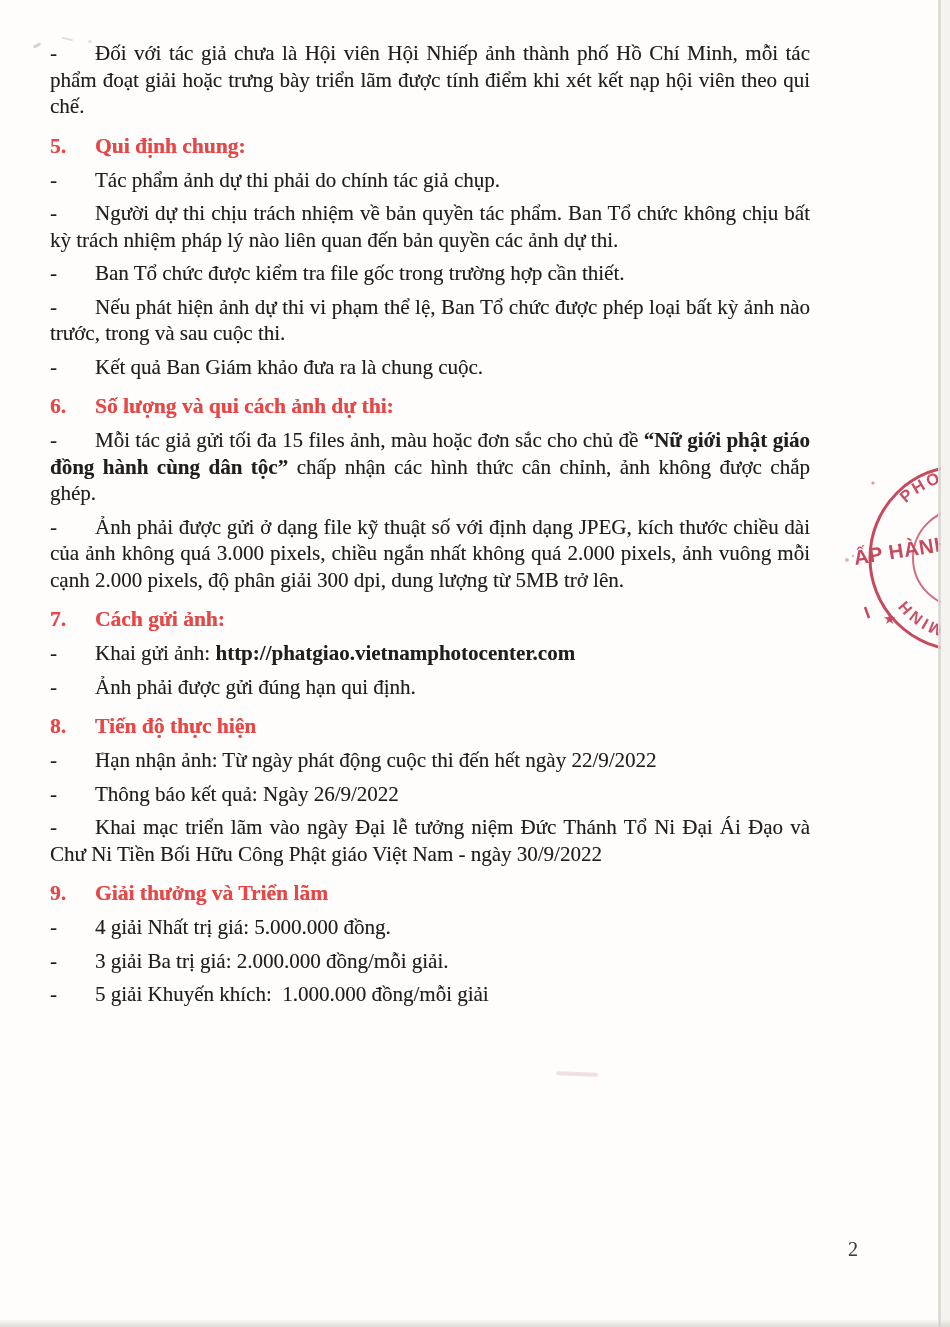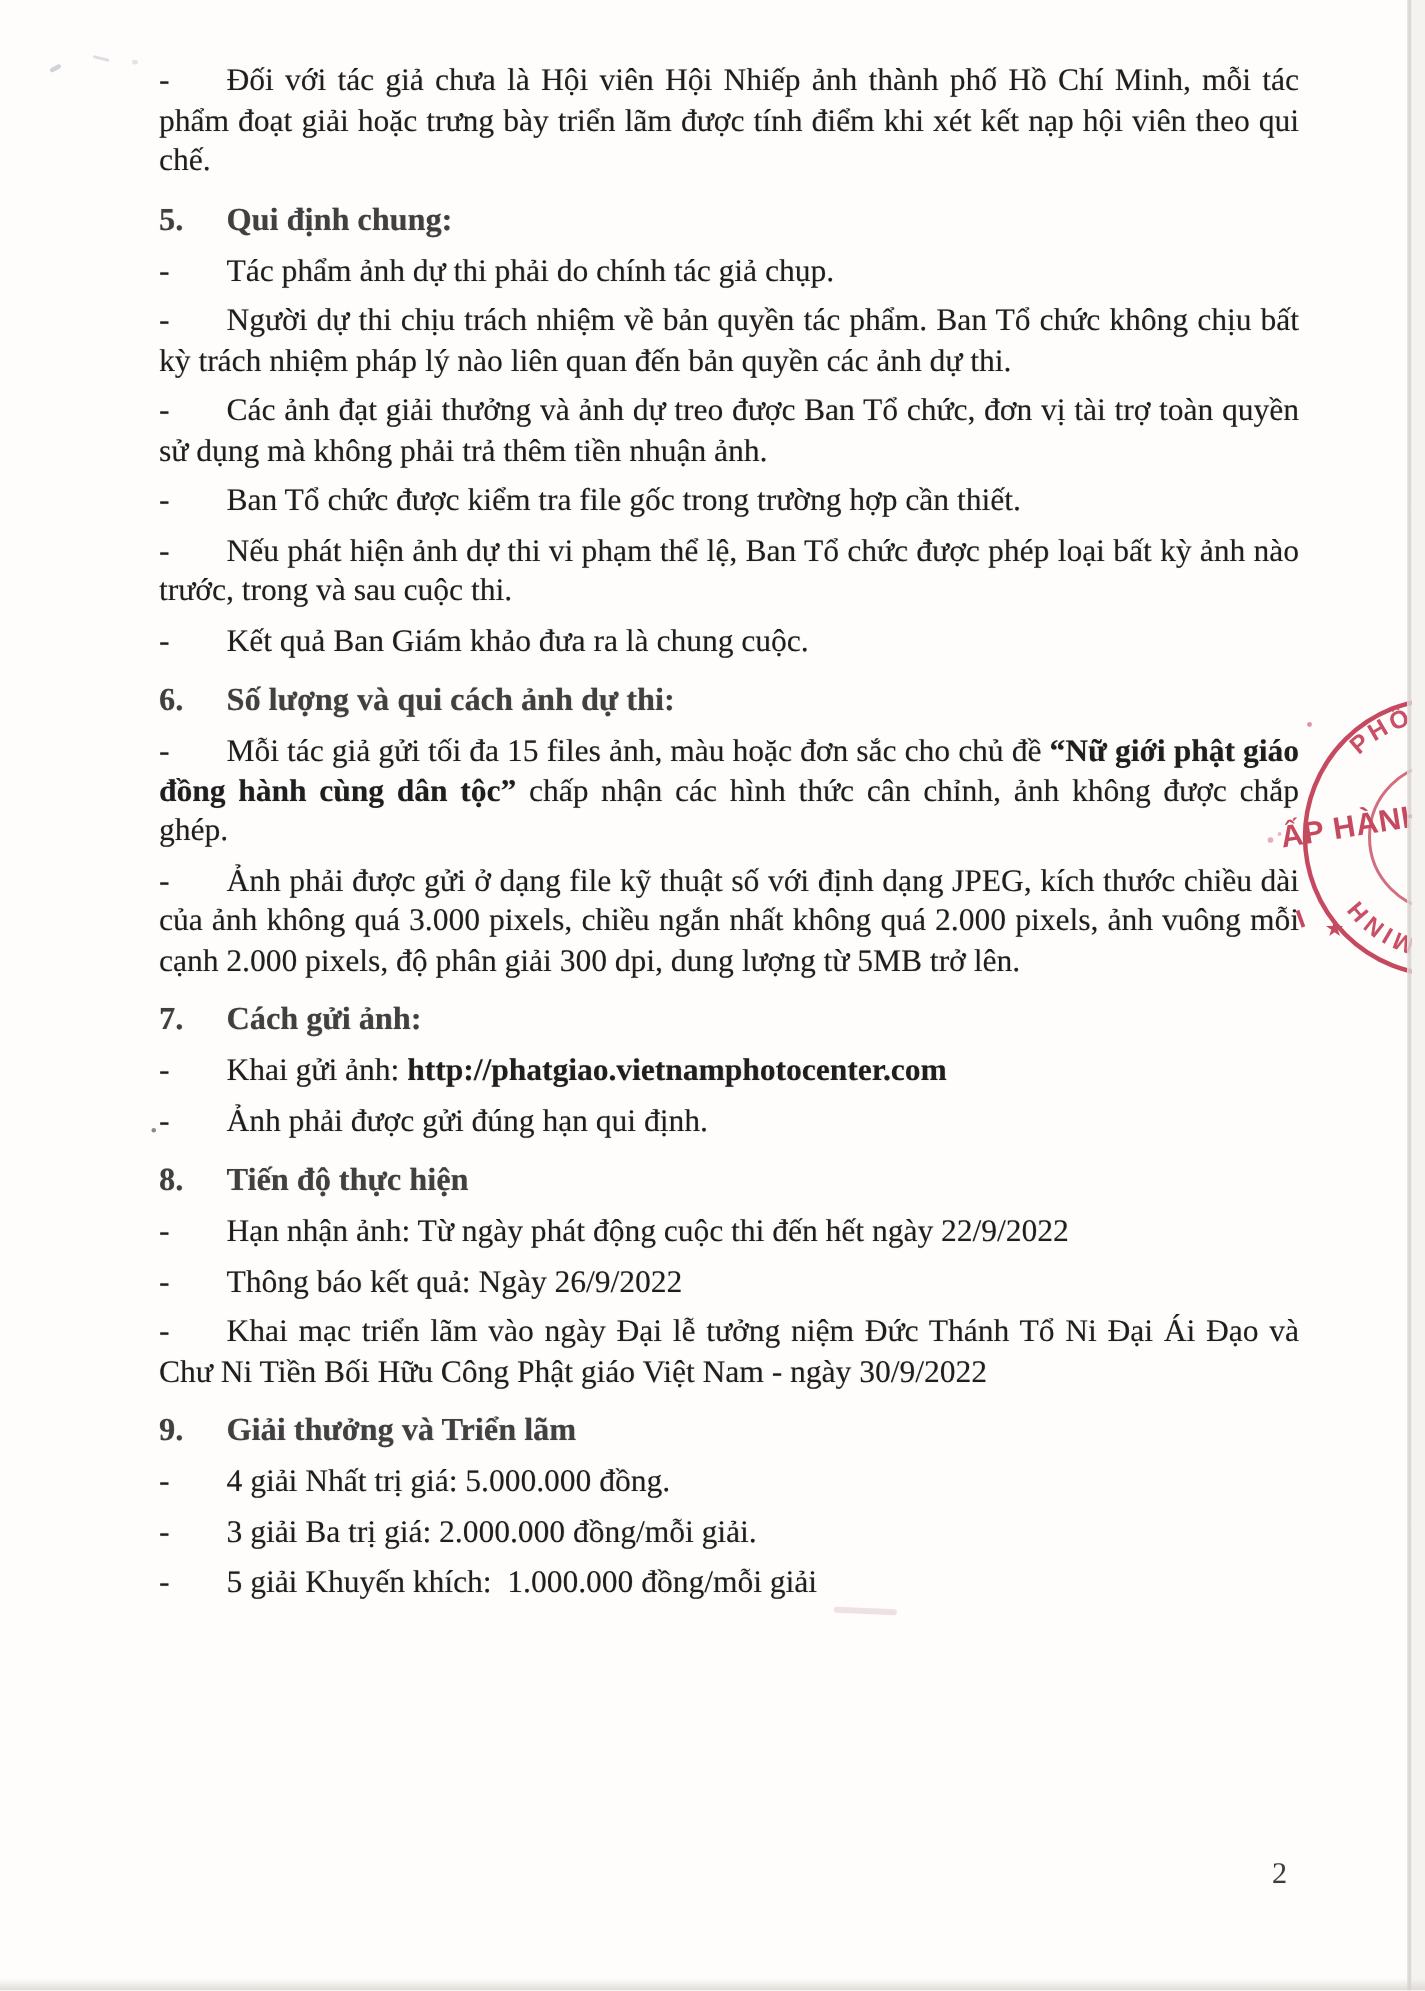--- a/index.html
+++ b/index.html
@@ -4,37 +4,37 @@
 <style>
   html,body{margin:0;padding:0;}
   body{
     width:950px;height:1327px;position:relative;overflow:hidden;
     background:#fefdfc;
     font-family:"Liberation Serif","DejaVu Serif",serif;
     color:#1e1e1e;
   }
   .sheet{
     position:relative;
-    padding:40px 84px 0 106px;
+    padding:40px 84px 0 50px;
     width:760px;
   }
   .para{
     margin:7px 0 0;
     font-size:21px;
     line-height:26.5px;
     text-align:justify;
     text-shadow:0.2px 0.2px 0.6px rgba(25,25,25,0.38);
   }
   .para.first{margin-top:0;}
   .heading{
     margin:13px 0 0;
     font-size:21.5px;
     line-height:27px;
     font-weight:bold;
-    color:#404040;
+    color:#ef4444;
     text-shadow:0.2px 0.2px 0.6px rgba(20,20,20,0.42);
   }
   .mk{display:inline-block;width:45px;}
   .b{font-weight:bold;}
   .page-num{
     position:absolute;left:848px;top:1238px;
     font-size:20px;color:#3d3d3d;
     text-shadow:0.2px 0.2px 0.5px rgba(40,40,40,0.3);
   }
   
@@ -67,21 +67,20 @@
 <body>
 
 <div class="sheet">
 
   <p class="para first"><span class="mk">-</span><span>Đối với tác giả chưa là Hội viên Hội Nhiếp ảnh thành phố Hồ Chí Minh, mỗi tác phẩm đoạt giải hoặc trưng bày triển lãm được tính điểm khi xét kết nạp hội viên theo qui chế.</span></p>
 
   <p class="heading"><span class="mk">5.</span><span>Qui định chung:</span></p>
 
   <p class="para"><span class="mk">-</span><span>Tác phẩm ảnh dự thi phải do chính tác giả chụp.</span></p>
   <p class="para"><span class="mk">-</span><span>Người dự thi chịu trách nhiệm về bản quyền tác phẩm. Ban Tổ chức không chịu bất kỳ trách nhiệm pháp lý nào liên quan đến bản quyền các ảnh dự thi.</span></p>
-  <p class="para"><span class="mk">-</span><span>Các ảnh đạt giải thưởng và ảnh dự treo được Ban Tổ chức, đơn vị tài trợ toàn quyền sử dụng mà không phải trả thêm tiền nhuận ảnh.</span></p>
   <p class="para"><span class="mk">-</span><span>Ban Tổ chức được kiểm tra file gốc trong trường hợp cần thiết.</span></p>
   <p class="para"><span class="mk">-</span><span>Nếu phát hiện ảnh dự thi vi phạm thể lệ, Ban Tổ chức được phép loại bất kỳ ảnh nào trước, trong và sau cuộc thi.</span></p>
   <p class="para"><span class="mk">-</span><span>Kết quả Ban Giám khảo đưa ra là chung cuộc.</span></p>
 
   <p class="heading"><span class="mk">6.</span><span>Số lượng và qui cách ảnh dự thi:</span></p>
 
   <p class="para"><span class="mk">-</span><span>Mỗi tác giả gửi tối đa 15 files ảnh, màu hoặc đơn sắc cho chủ đề </span><span class="b">“Nữ giới phật giáo đồng hành cùng dân tộc”</span><span> chấp nhận các hình thức cân chỉnh, ảnh không được chắp ghép.</span></p>
   <p class="para"><span class="mk">-</span><span>Ảnh phải được gửi ở dạng file kỹ thuật số với định dạng JPEG, kích thước chiều dài của ảnh không quá 3.000 pixels, chiều ngắn nhất không quá 2.000 pixels, ảnh vuông mỗi cạnh 2.000 pixels, độ phân giải 300 dpi, dung lượng từ 5MB trở lên.</span></p>
 
   <p class="heading"><span class="mk">7.</span><span>Cách gửi ảnh:</span></p>

